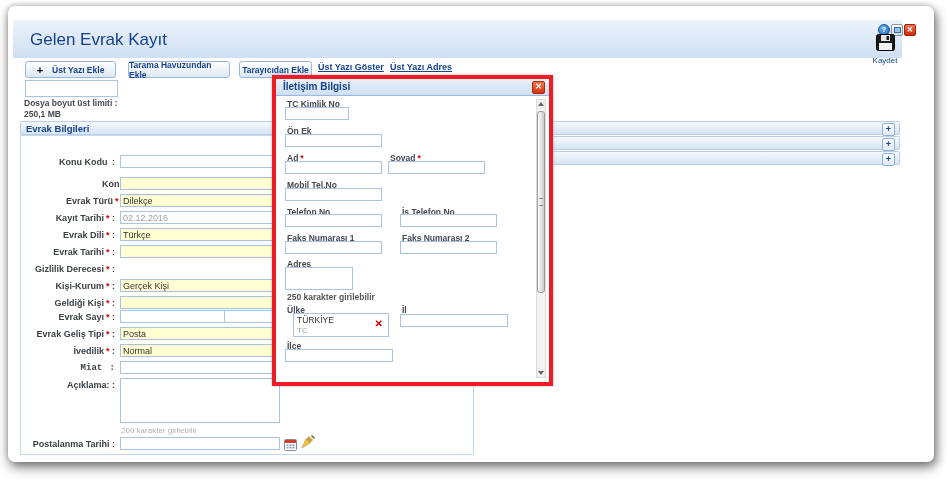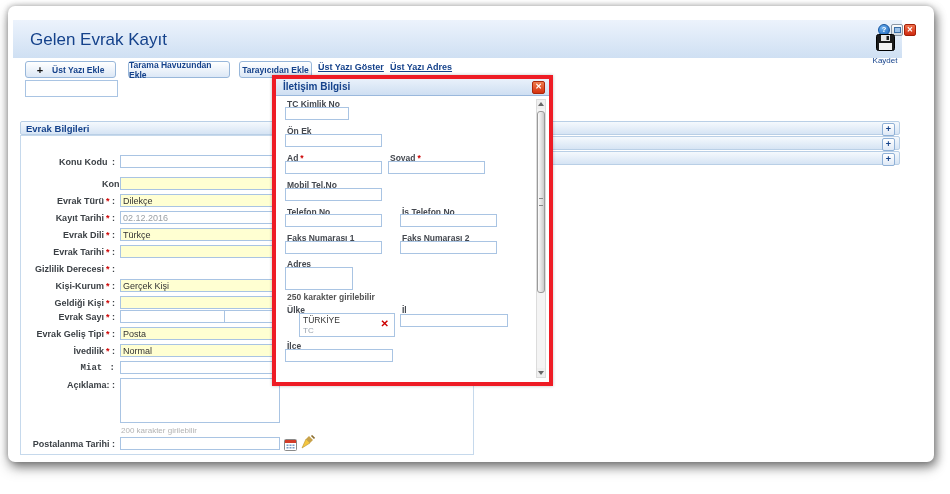--- a/index.html
+++ b/index.html
@@ -59,21 +59,21 @@
   .mtitle{position:absolute;left:7px;top:2px;font-size:10px;font-weight:bold;color:#15428b;}
   .mclose{position:absolute;right:4px;top:2px;width:11px;height:11px;background:linear-gradient(#ef7c4e,#d5310f);
           border:1px solid #aa270c;border-radius:2px;color:#fff;font-size:8px;font-weight:bold;line-height:10px;
           text-align:center;cursor:pointer;}
   .mlabel{position:absolute;font-size:8.5px;font-weight:bold;color:#44484f;}
   .min{position:absolute;height:13px;border:1px solid #a9c4e3;font-size:8.5px;padding:0 2px;box-sizing:border-box;
        background:#fff;color:#333;font-family:"Liberation Sans",sans-serif;}
   .mtextarea{position:absolute;border:1px solid #a9c4e3;resize:none;font-size:8.5px;box-sizing:border-box;
              font-family:"Liberation Sans",sans-serif;}
   .mnote{position:absolute;font-size:8.5px;font-weight:bold;color:#555;}
-  .combo{position:absolute;left:23px;top:234px;width:96px;height:24px;border:1px solid #a9c4e3;background:#fff;box-sizing:border-box;}
+  .combo{position:absolute;left:17px;top:234px;width:96px;height:24px;border:1px solid #a9c4e3;background:#fff;box-sizing:border-box;}
   .combo .val{position:absolute;left:3px;top:1px;font-size:8.5px;color:#333;}
   .combo .code{position:absolute;left:3px;top:12px;font-size:8px;color:#9aa4ae;}
   .combo .clear{position:absolute;right:5px;top:5px;color:#cc0000;font-size:10px;font-weight:bold;line-height:10px;cursor:pointer;}
   
   .msb{position:absolute;right:3px;top:20px;bottom:4px;width:10px;background:#f4f4f4;border:1px solid #dcdcdc;box-sizing:border-box;}
   .msb .arrow{position:absolute;left:0;width:8px;height:9px;background:#efefef;cursor:pointer;}
   .msb .up{top:0;}
   .msb .down{bottom:0;}
   .tri-up{width:0;height:0;border-left:3px solid transparent;border-right:3px solid transparent;
           border-bottom:4px solid #666;margin:2px auto 0;}
@@ -106,20 +106,21 @@
         <rect x="3" y="9" width="13" height="7" fill="#f2f2f2"></rect>
       </svg>
       <span class="lbl">Kaydet</span>
     </div>
 
     <div class="btn" style="left:17px;top:55px;width:91px;">
       <span class="plus">+</span>
       <span>Üst Yazı Ekle</span>
     </div>
     <div class="uploadbox"></div>
+    <div class="filenote">Dosya boyut üst limiti : 250,1 MB</div>
     <div class="btn" style="left:120px;top:55px;width:102px;">
       <span>Tarama Havuzundan Ekle</span>
     </div>
     <div class="btn" style="left:231px;top:55px;width:73px;">
       <span>Tarayıcıdan Ekle</span>
     </div>
     <a class="tlink" style="left:310px;">Üst Yazı Göster</a>
     <a class="tlink" style="left:382px;">Üst Yazı Adres</a>
 
     <div class="sechdr" style="left:12px;top:115px;width:452px;">
@@ -136,21 +137,21 @@
     <div class="sechdr" style="left:470px;top:145px;width:422px;">
       <span class="expand">+</span>
     </div>
 
     <div class="flabel" style="top:151px;"><span>Konu Kodu</span><span class="star"></span></div>
     <input class="fin" style="top: 149px;" value="">
 
     <div class="flabel" style="top:173px;padding-left:21px;"><span>Konu</span><span class="star">*</span></div>
     <input class="fin yellow" style="top: 171px;" value="">
 
-    <div class="flabel" style="top:190px;"><span>Evrak Türü</span><span class="star">*</span></div>
+    <div class="flabel" style="top:190px;margin-left:9px;"><span>Evrak Türü</span><span class="star">*</span></div>
     <input class="fin yellow" style="top: 188px;" value="Dilekçe">
 
     <div class="flabel" style="top:207px;"><span>Kayıt Tarihi</span><span class="star">*</span></div>
     <input class="fin grayval" style="top: 205px;" value="02.12.2016">
 
     <div class="flabel" style="top:224px;"><span>Evrak Dili</span><span class="star">*</span></div>
     <input class="fin yellow" style="top: 222px;" value="Türkçe">
 
     <div class="flabel" style="top:241px;"><span>Evrak Tarihi</span><span class="star">*</span></div>
     <input class="fin yellow" style="top: 239px;" value="">

